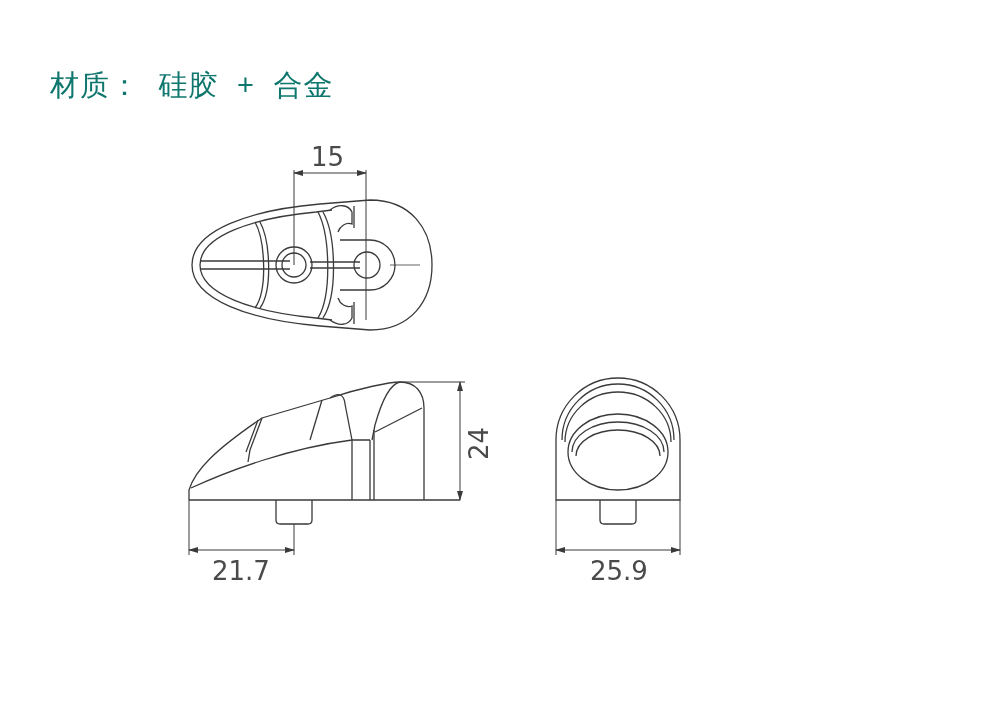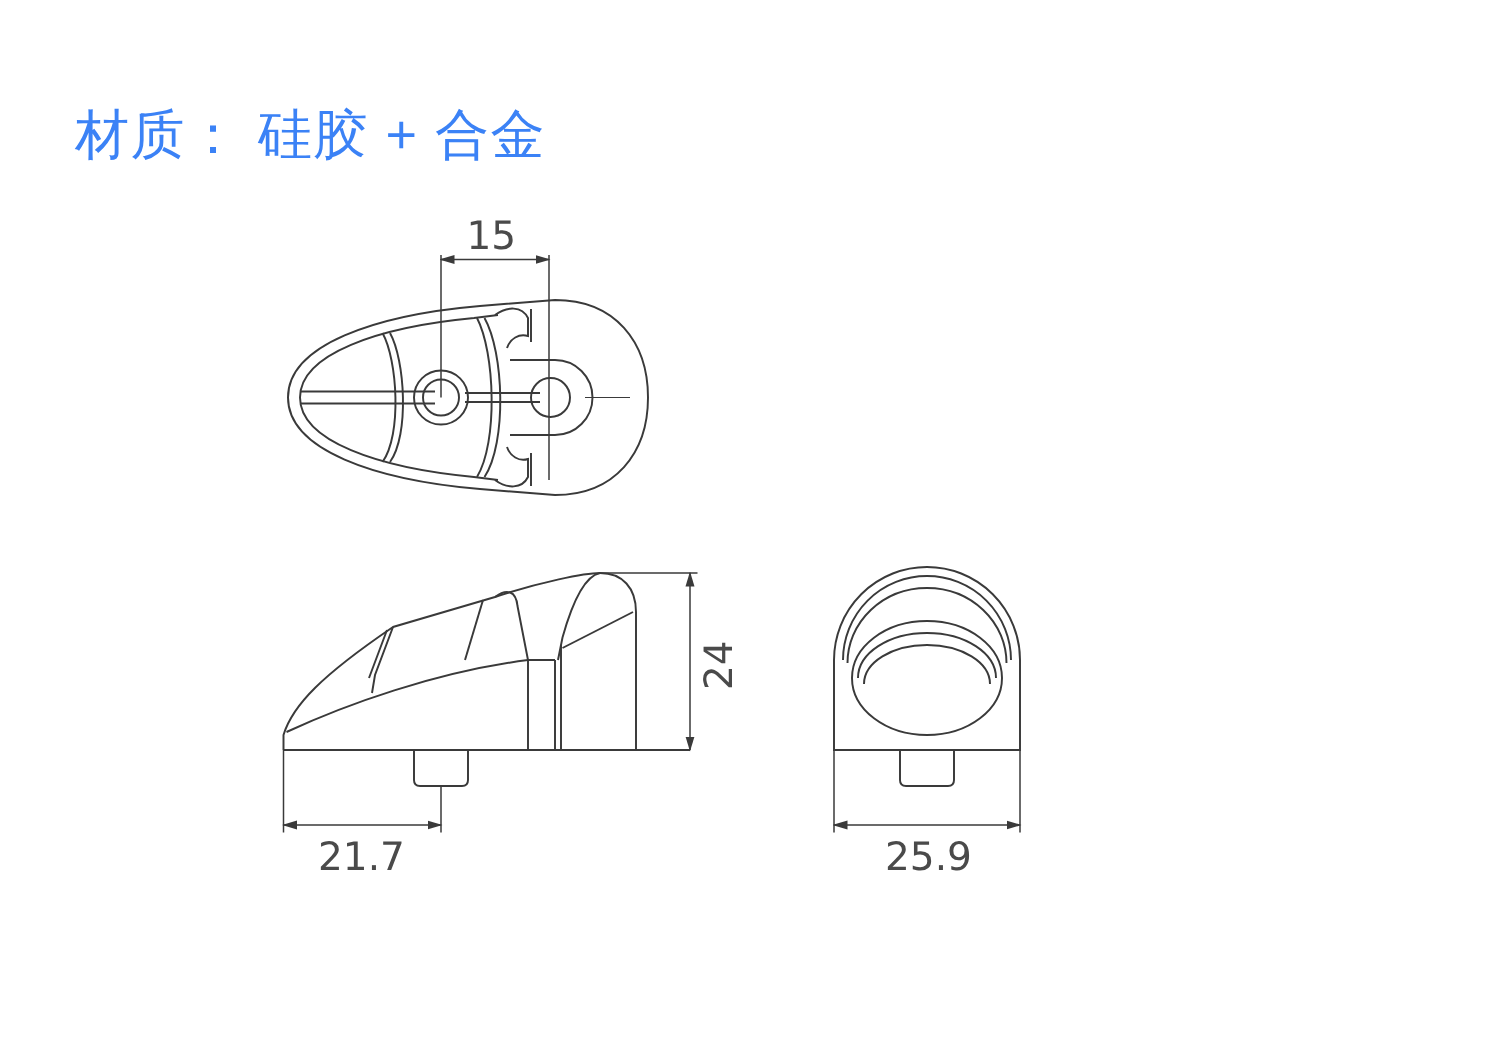--- a/index.html
+++ b/index.html
@@ -1,20 +1,20 @@
 <!DOCTYPE html>
 <html><head>
 <meta charset="utf-8">
 <style>
   html, body { margin: 0; padding: 0; background: #ffffff; }
   body { width: 1000px; height: 701px; position: relative; overflow: hidden; font-family: "DejaVu Sans", sans-serif; }
   .title {
     position: absolute; left: 50px; top: 66px;
-    font-size: 36px; color: #3b82f6; letter-spacing: 1px;
-    font-family: Liberation Sans, sans-serif;
+    font-size: 29px; color: #0f766e; letter-spacing: 1px;
+    font-family: Liberation Mono, monospace;
   }
   svg.drawing { position: absolute; left: 0; top: 0; }
   .dimtext { font-family: "DejaVu Sans", sans-serif; font-size: 26px; fill: #4a4a4a; }
 </style>
 </head>
 <body>
 
 <div class="title">材质： 硅胶 + 合金</div>
 
 <svg class="drawing" width="1000" height="701" viewBox="0 0 1000 701" xmlns="http://www.w3.org/2000/svg">

